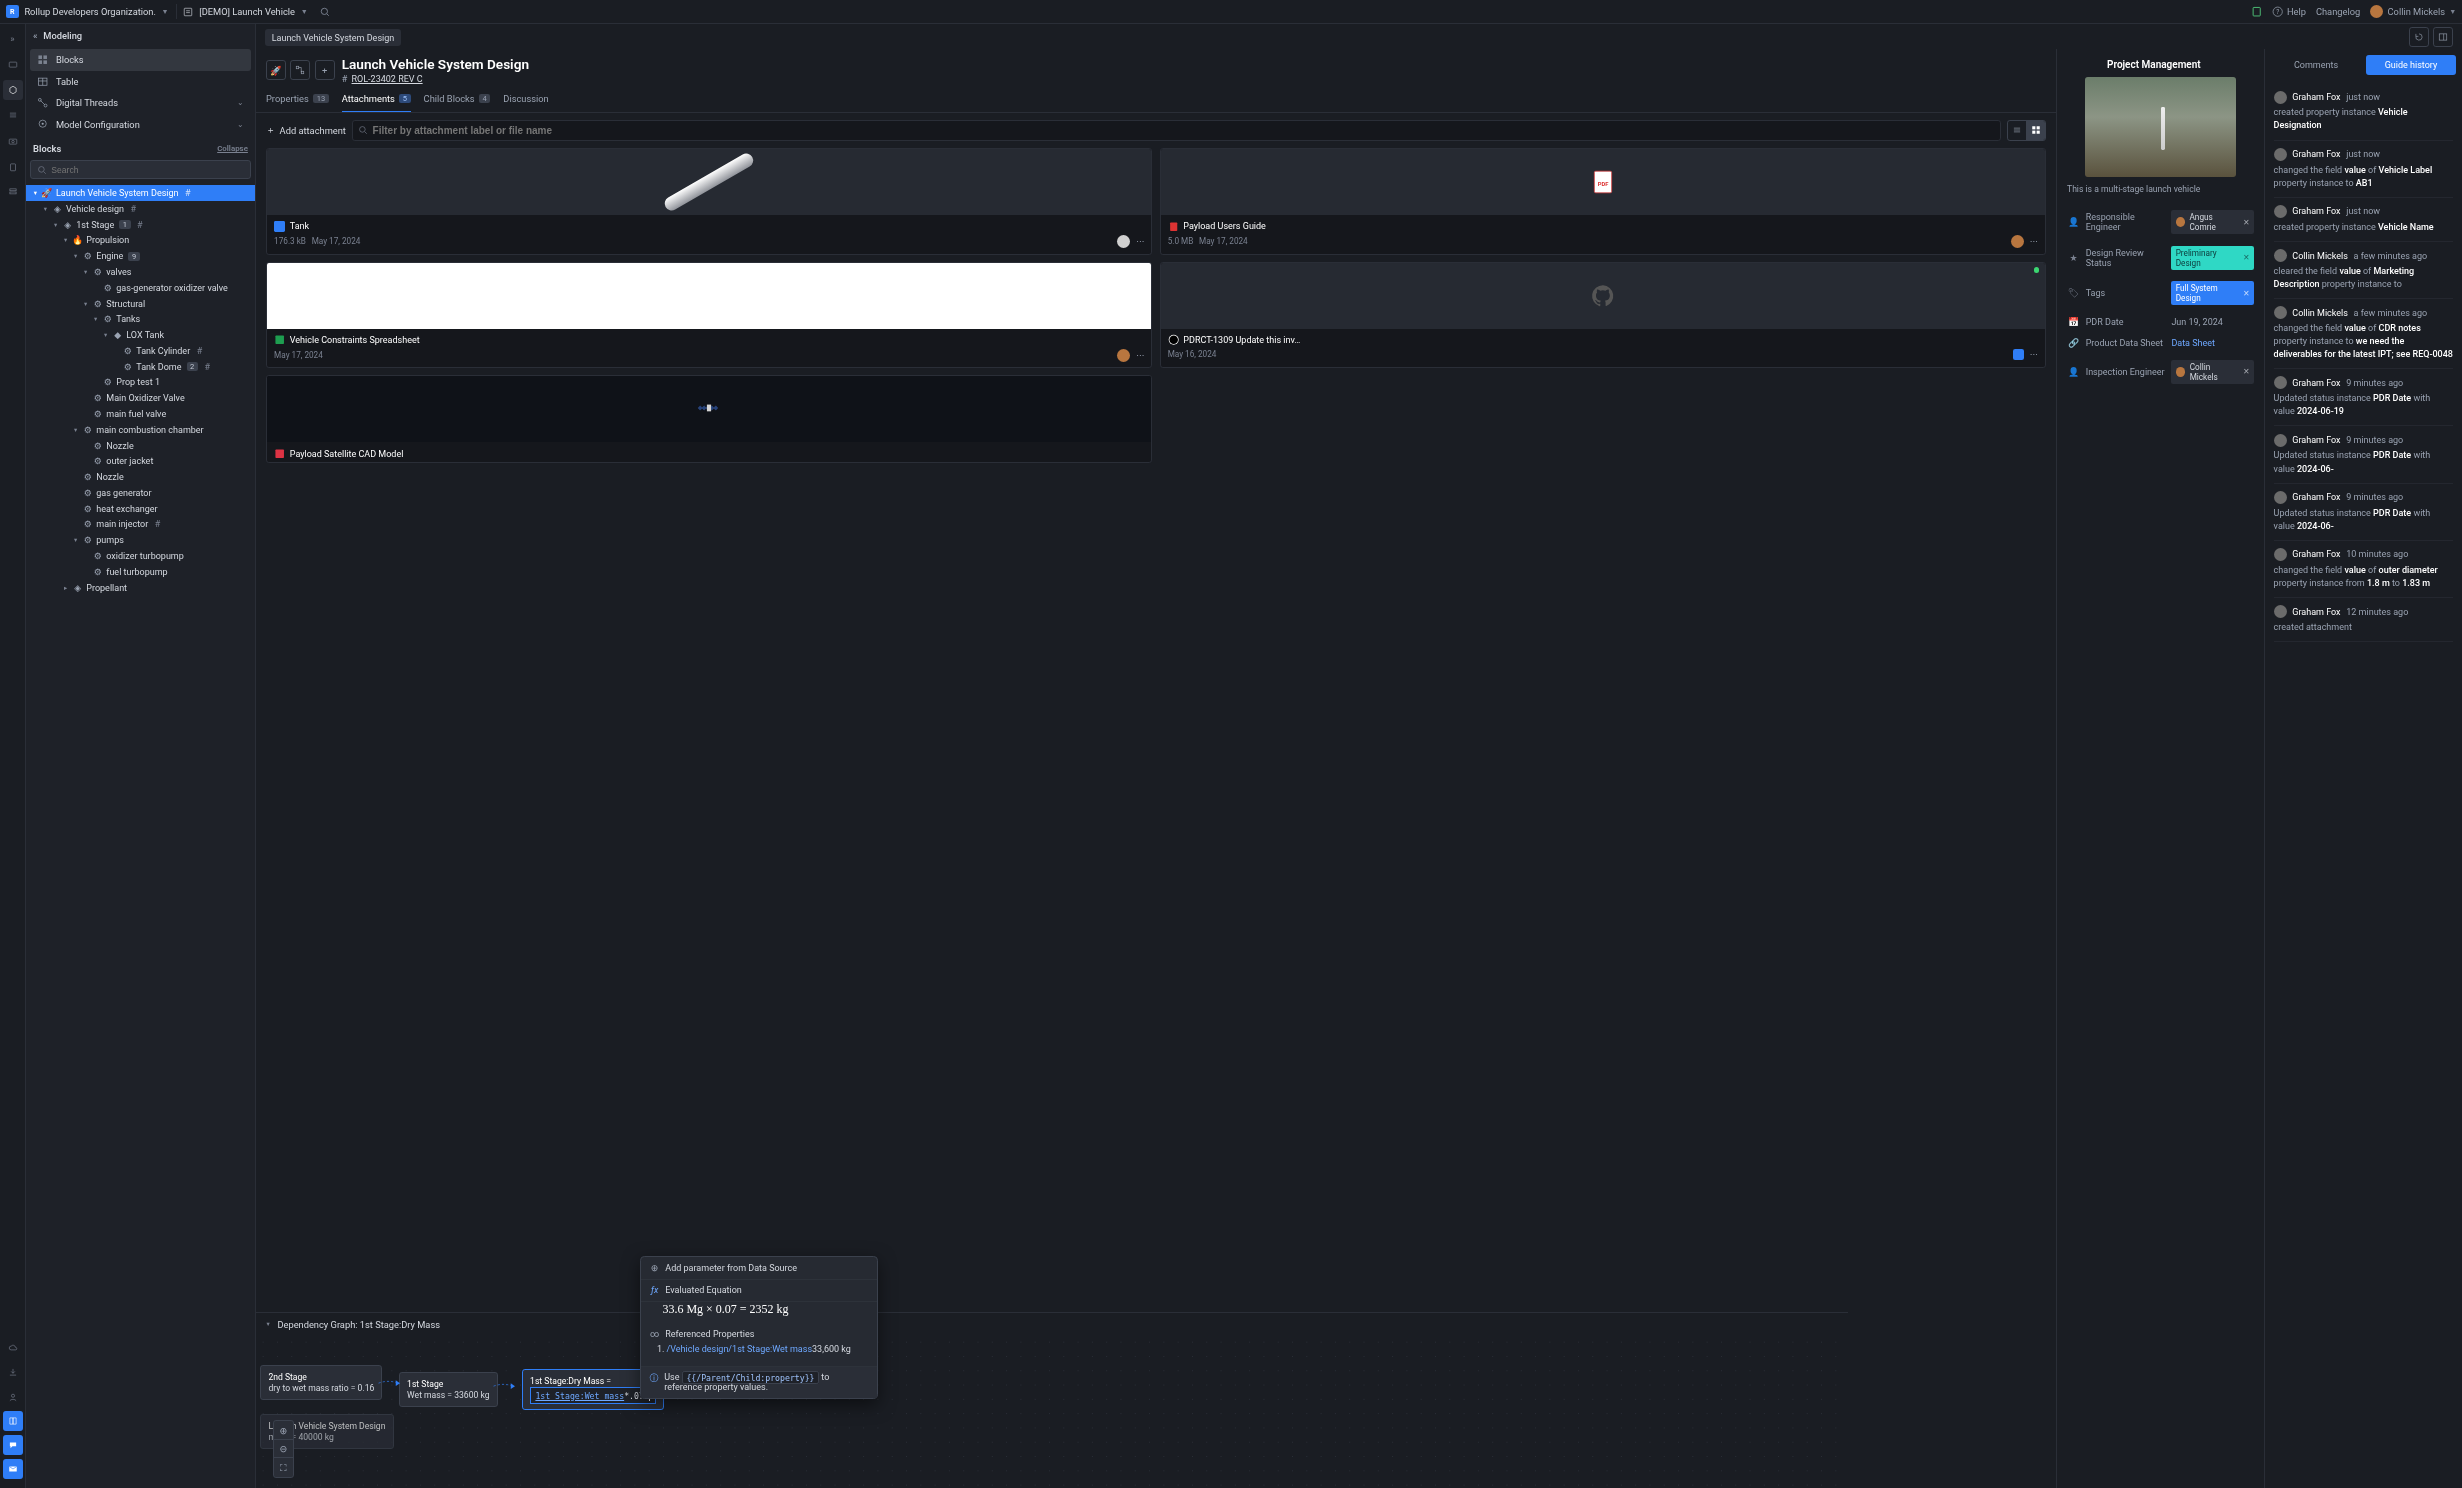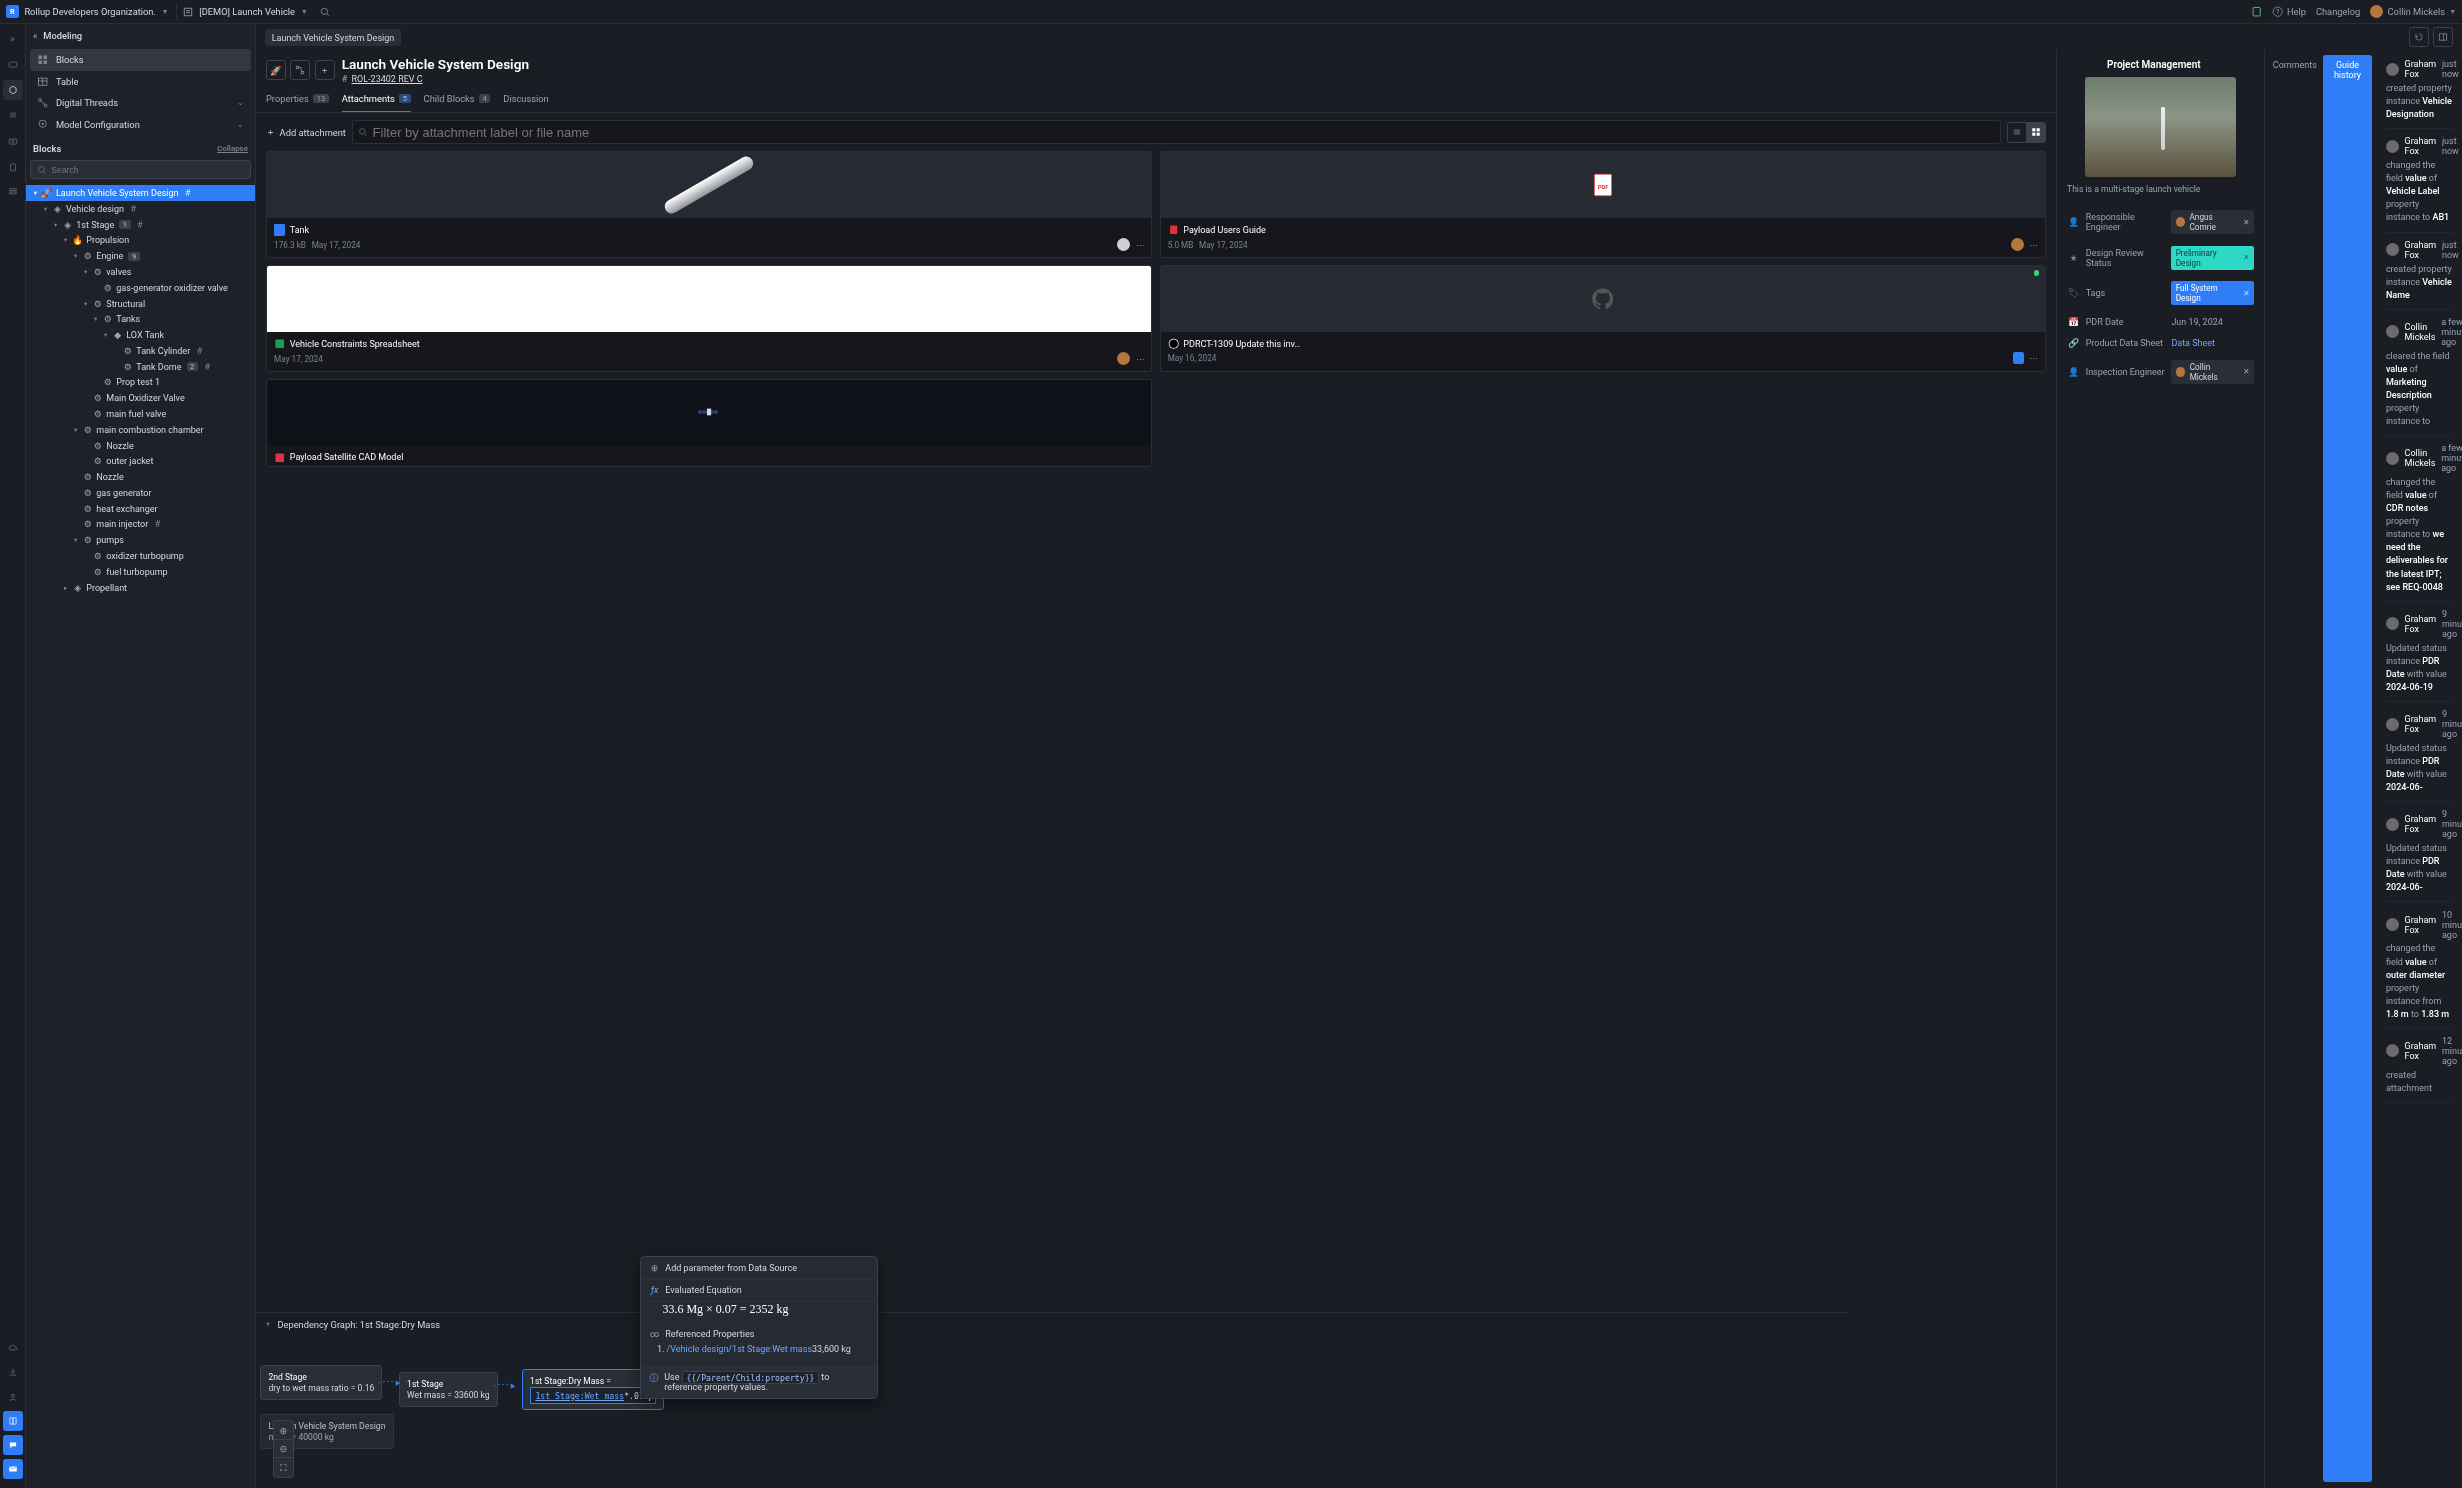--- a/index.html
+++ b/index.html
@@ -67,21 +67,21 @@
 .title-text .sub a { color: #d5d9e0; text-decoration: underline; }
 .tabs-row { display: flex; gap: 13px; padding: 8.6px 10px 0; border-bottom: 0.7px solid #2a2e37; }
 .ctab { display: flex; align-items: center; gap: 4.3px; padding-bottom: 7.1px; color: #9aa3b2; font-size: 9.3px; cursor: pointer; border-bottom: 1.4px solid transparent; }
 .ctab.active { color: #fff; border-bottom-color: #2f7ef7; }
 .count-pill { background: #3b414d; border-radius: 2.1px; padding: 0 3.6px; font-size: 7.5px; }
 .ctab.active .count-pill { background: #2d4a7a; color: #9ec2fb; }
 
 .att-bar { display: flex; align-items: center; gap: 5.7px; padding: 7.1px 10px; }
 .add-att { display: flex; align-items: center; gap: 4.3px; color: #d5d9e0; cursor: pointer; }
 .filter-box { flex: 1; background: #15171c; border: 0.7px solid #2a2e37; border-radius: 2.9px; display: flex; align-items: center; padding: 3.6px 5.7px; gap: 4.3px; }
-.filter-box input { background: transparent; border: none; outline: none; color: #d5d9e0; flex: 1; font-size: 13px; }
+.filter-box input { background: transparent; border: none; outline: none; color: #d5d9e0; flex: 1; font-size: 10px; font-weight: bold; }
 .view-toggle { display: flex; border: 0.7px solid #3b414d; border-radius: 2.9px; overflow: hidden; }
 .view-toggle .vt { width: 18.6px; height: 18.6px; display: flex; align-items: center; justify-content: center; color: #9aa3b2; cursor:pointer; }
 .view-toggle .vt.active { background: #3b414d; color: #fff; }
 
 .cards { padding: 0 10px; display: grid; grid-template-columns: repeat(2, 1fr); gap: 7.1px; overflow-y: auto; }
 .card { background: #15171c; border: 0.7px solid #2a2e37; border-radius: 2.9px; overflow: hidden; }
 .card-thumb { height: 66px; background: #262a32; display: flex; align-items: center; justify-content: center; color: #555; }
 .card-thumb.white { background: #fff; }
 .card-thumb.dark { background: #0f1218; }
 .card-thumb svg { width: 26px; height: 26px; }
@@ -104,21 +104,21 @@
 .prop-row .pval { flex: 1; }
 .chip { display: inline-flex; align-items: center; gap: 4.3px; padding: 2.1px 4.3px; border-radius: 2.1px; font-size: 8.2px; }
 .chip.user { background: #2a2e37; }
 .chip.user .ax { width: 10px; height: 10px; border-radius: 50%; background: #b8763f; }
 .chip.teal { background: #2fd8c5; color: #0d3a3a; }
 .chip.blue { background: #2f7ef7; color: #fff; }
 .chip .x { color: inherit; opacity: .7; cursor:pointer; font-size:7.9px; }
 .link { color: #6ea8ff; cursor:pointer; }
 
 
-.history { width: 197px; display: flex; }
+.history { width: 197px; display: flex; flex-direction: column; }
 .hist-tabs { display: flex; padding: 5.7px; gap: 4.3px; }
 .htab { flex: 1; text-align: center; padding: 5px 0; border-radius: 2.9px; font-size: 9px; cursor: pointer; color: #9aa3b2; }
 .htab.active { background: #2f7ef7; color: #fff; }
 .hist-list { flex: 1; overflow-y: auto; padding: 2.9px 8.6px; }
 .hitem { padding: 7.1px 0; border-bottom: 0.7px solid #24272f; font-size: 9px; }
 .hh { display: flex; align-items: center; gap: 5.7px; margin-bottom: 2.9px; }
 .hh .av { width: 13px; height: 13px; border-radius: 50%; background: #6b6b6b; flex-shrink:0; }
 .hh .who { color: #fff; }
 .hh .when { color: #9aa3b2; }
 .hb { color: #9aa3b2; line-height: 1.45; }

